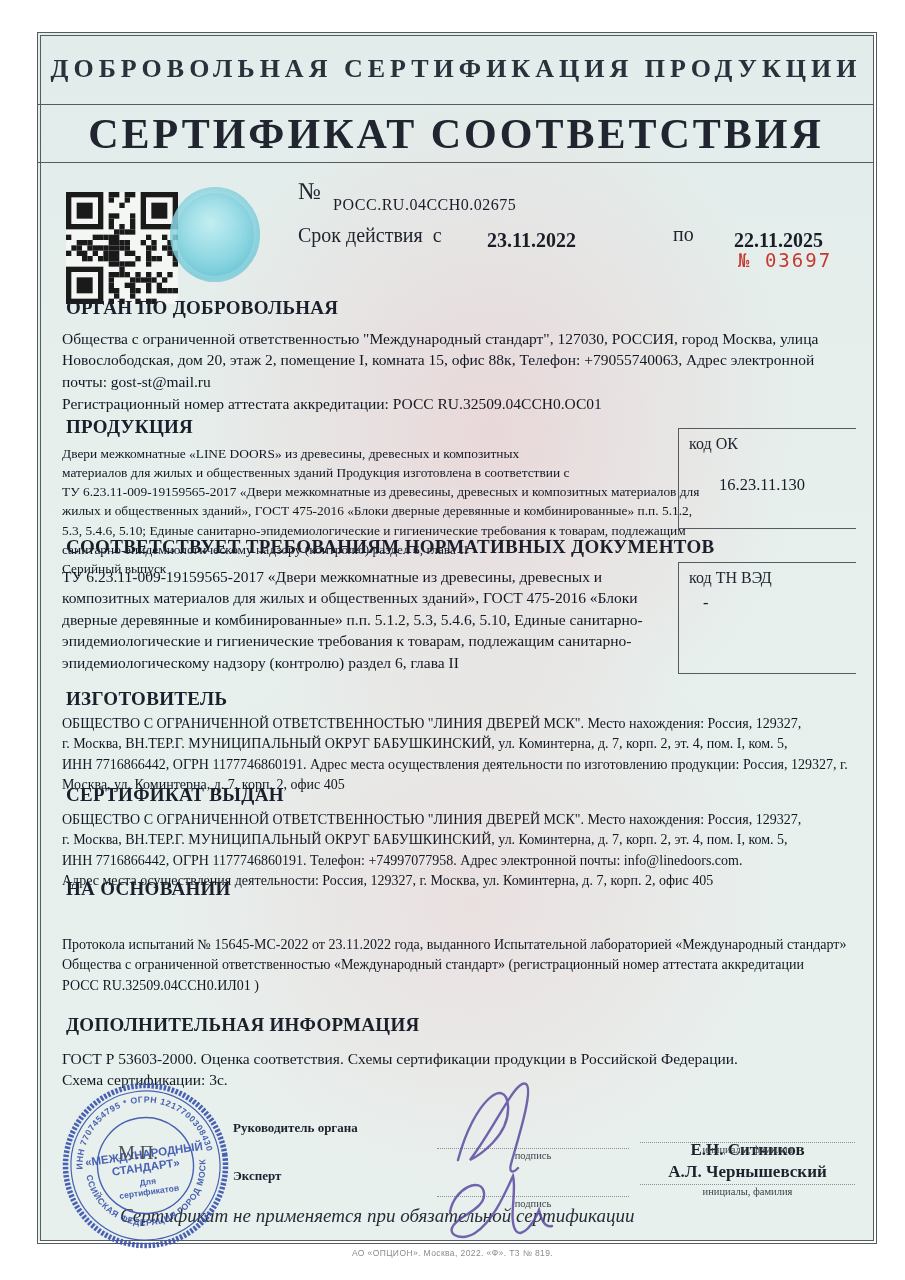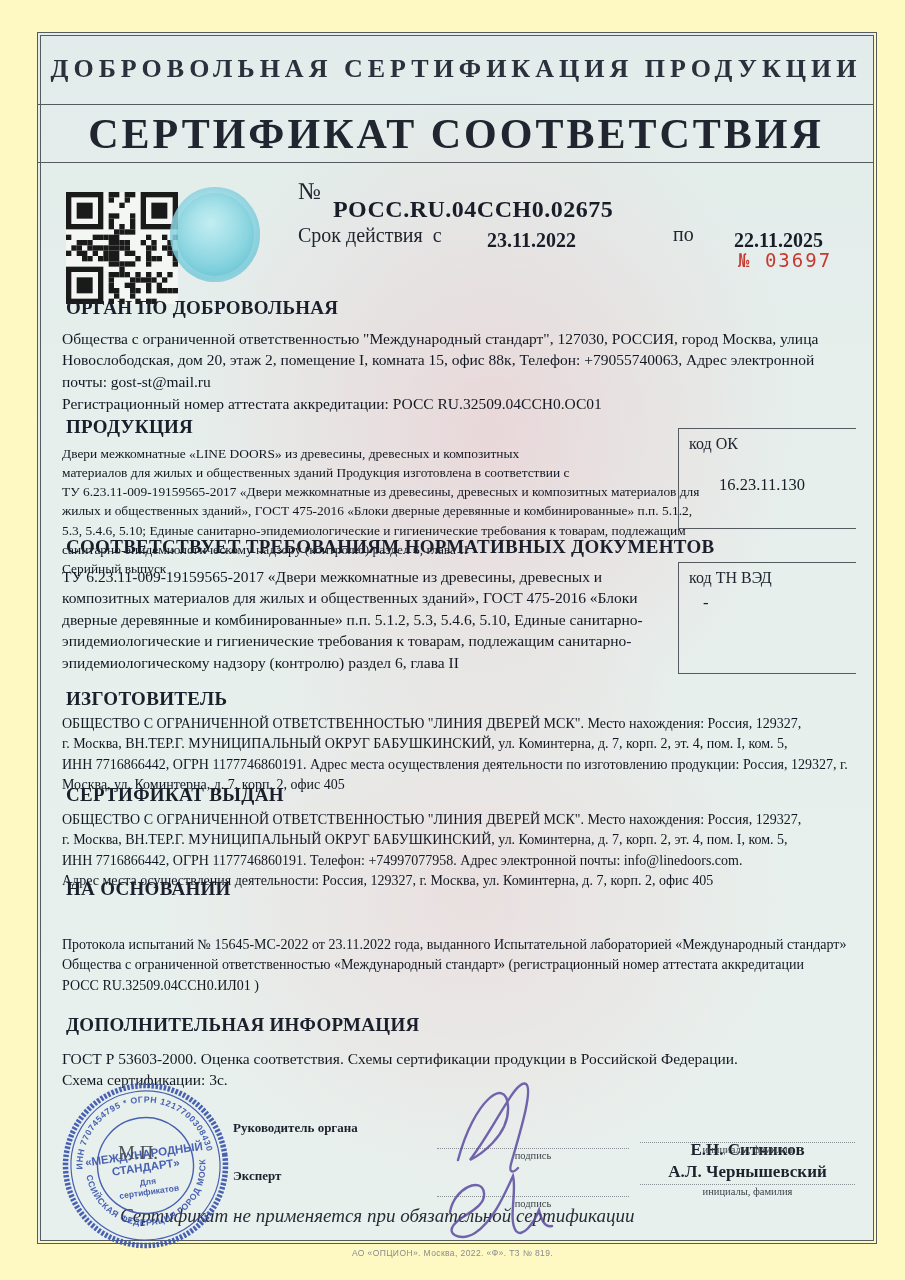--- a/index.html
+++ b/index.html
@@ -1,16 +1,16 @@
 <!DOCTYPE html>
 <html lang="ru"><head>
 <meta charset="utf-8">
 <style>
   html,body{margin:0;padding:0;background:#e9e9e7;}
-  .page{position:relative;width:905px;height:1280px;background:#fef9c3;overflow:hidden;
+  .page{position:relative;width:905px;height:1280px;background:#ffffff;overflow:hidden;
         font-family:"Liberation Serif","DejaVu Serif",serif;color:#151a24;}
   .paper{position:absolute;left:38px;top:33px;width:836px;height:1208px;
     background:
       radial-gradient(ellipse 430px 470px at 54% 33%, rgba(236,196,202,0.55), rgba(236,196,202,0) 72%),
       radial-gradient(ellipse 430px 400px at 52% 72%, rgba(238,200,205,0.40), rgba(238,200,205,0) 72%),
       linear-gradient(180deg,#e2ecea 0%,#e6efec 35%,#e8f0ed 100%);}
   .frame{position:absolute;left:37px;top:32px;width:838px;height:1210px;border:1px solid #565b60;pointer-events:none;}
   .frame::before{content:"";position:absolute;inset:2px;border:1px solid #565b60;}
   .band-top{position:absolute;left:38px;top:33px;width:836px;height:71px;border-bottom:1px solid #565b60;
     display:flex;align-items:center;justify-content:center;}
@@ -21,21 +21,21 @@
   .h{position:absolute;font-weight:bold;font-size:19px;letter-spacing:0.3px;color:#1a1f2b;white-space:pre;}
   .t{position:absolute;white-space:pre;color:#121822;}
   .t15{font-size:15.5px;line-height:1.38;}
   .t14{font-size:14px;line-height:1.45;}
   .t13{font-size:13.4px;line-height:1.43;}
   .qr{position:absolute;left:64px;top:192px;width:116px;height:112px;}
   .holo{position:absolute;left:170px;top:187px;width:90px;height:95px;border-radius:50%;opacity:0.85;
     background:radial-gradient(circle at 45% 38%, #bdeef3 0%, #84d6e2 45%, #62c7d7 72%, rgba(120,210,224,0.12) 100%);
     box-shadow:inset 0 0 0 6px rgba(255,255,255,0.18), inset 0 0 18px rgba(60,160,190,0.45);}
   .no-sym{position:absolute;left:298px;top:178px;font-size:24px;color:#232833;}
-  .cert-no{position:absolute;left:333px;top:196px;font-size:24px;font-weight:bold;color:#181d28;letter-spacing:0.5px;}
+  .cert-no{position:absolute;left:333px;top:196px;font-size:16px;font-weight:normal;color:#181d28;letter-spacing:0.5px;}
   .valid{position:absolute;left:298px;top:224px;font-size:20px;color:#20252f;white-space:pre;}
   .date{position:absolute;font-size:20px;font-weight:bold;color:#181d28;}
   .red-no{position:absolute;left:738px;top:249px;font-family:"DejaVu Sans Mono",monospace;
     font-size:19px;letter-spacing:2px;color:#c6392f;}
   .codebox{position:absolute;left:678px;width:177px;border:1px solid #565b60;border-right:none;}
   .codebox .lbl{position:absolute;left:10px;top:6px;font-size:16px;color:#20252f;}
   .codebox .val{position:absolute;font-size:16.5px;color:#171c26;}
   .sigline{position:absolute;border-bottom:1px dotted #8d9196;}
   .cap{position:absolute;font-size:10.5px;color:#3e434b;text-align:center;}
   .sig-label{position:absolute;font-weight:bold;font-size:13px;color:#1c222d;}

